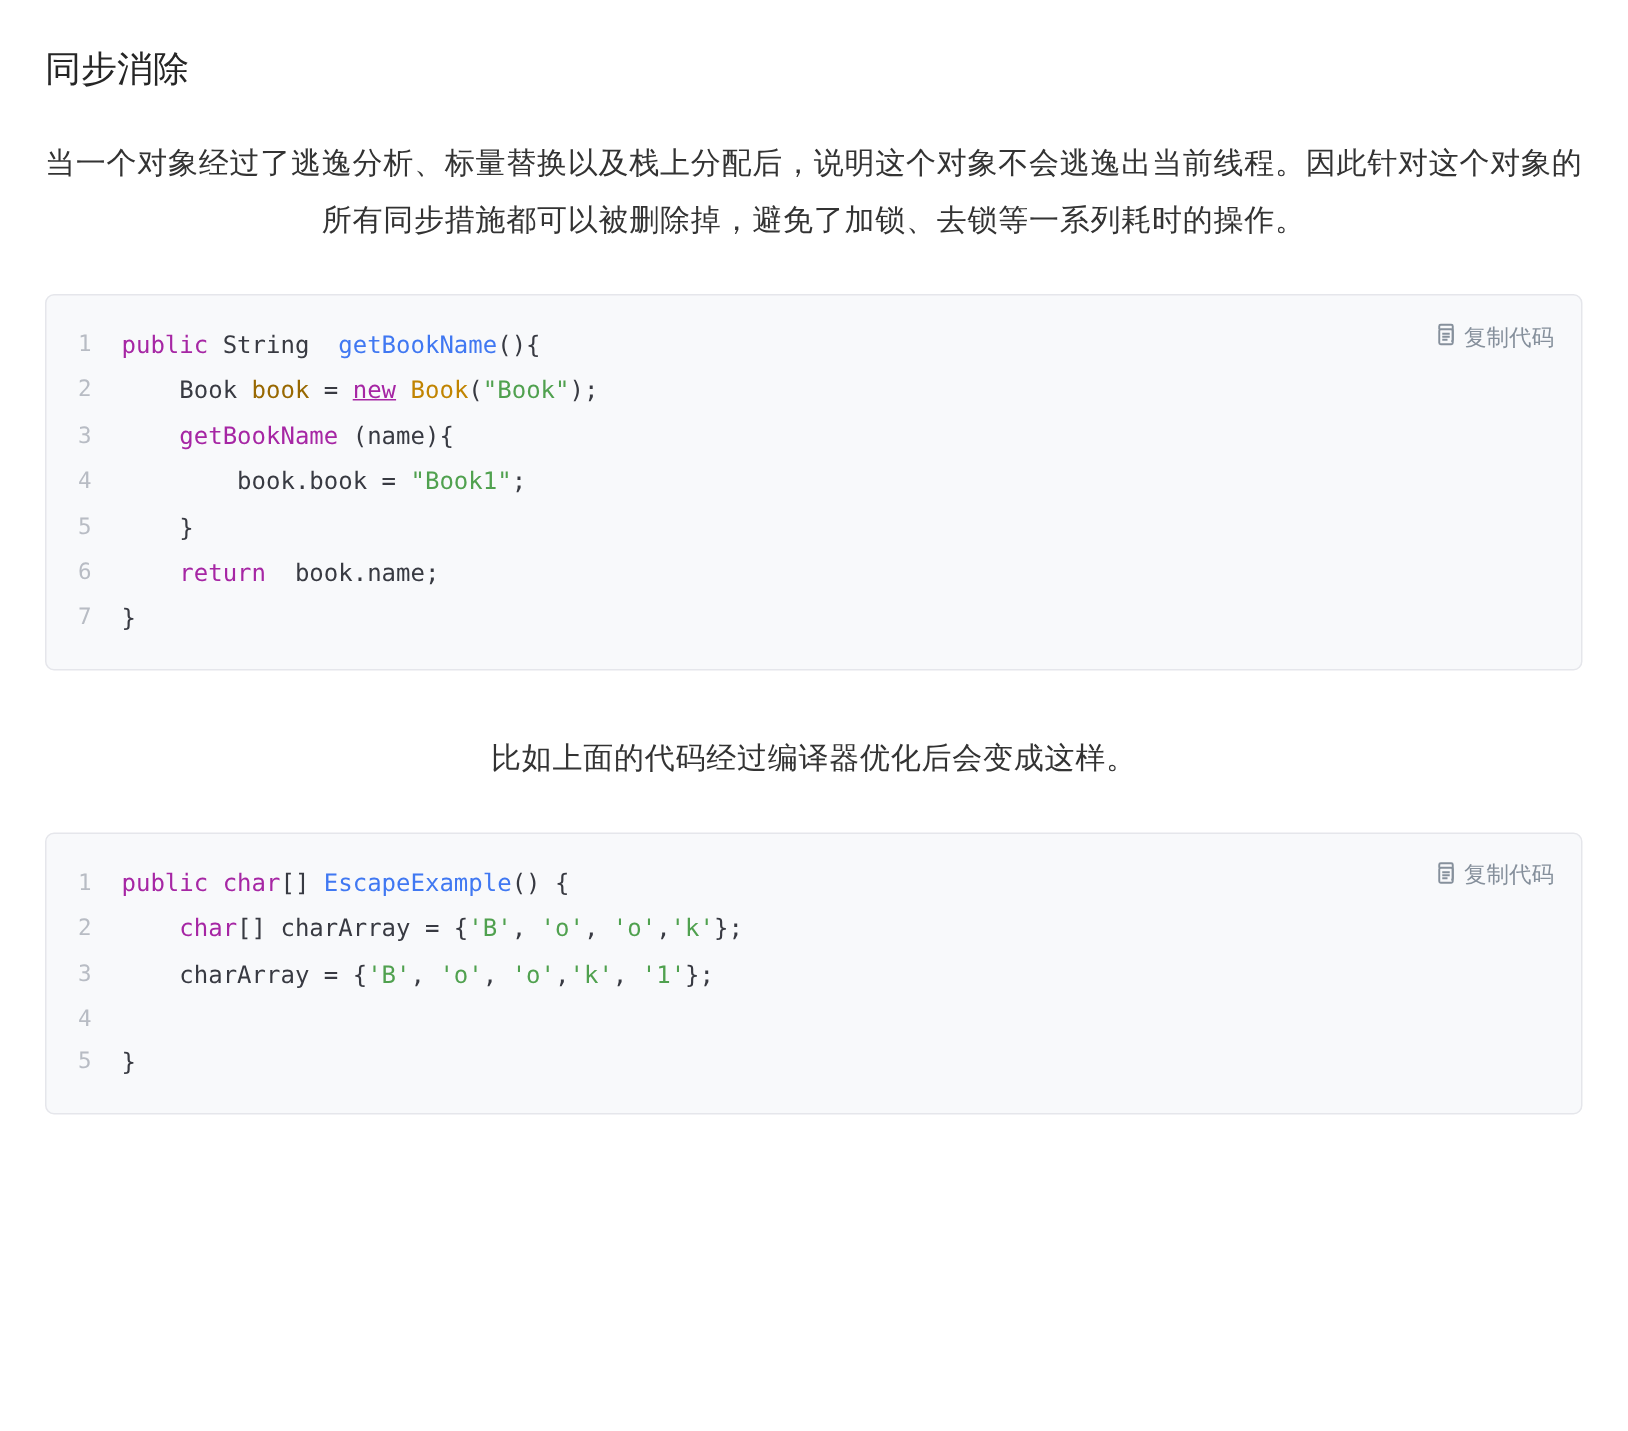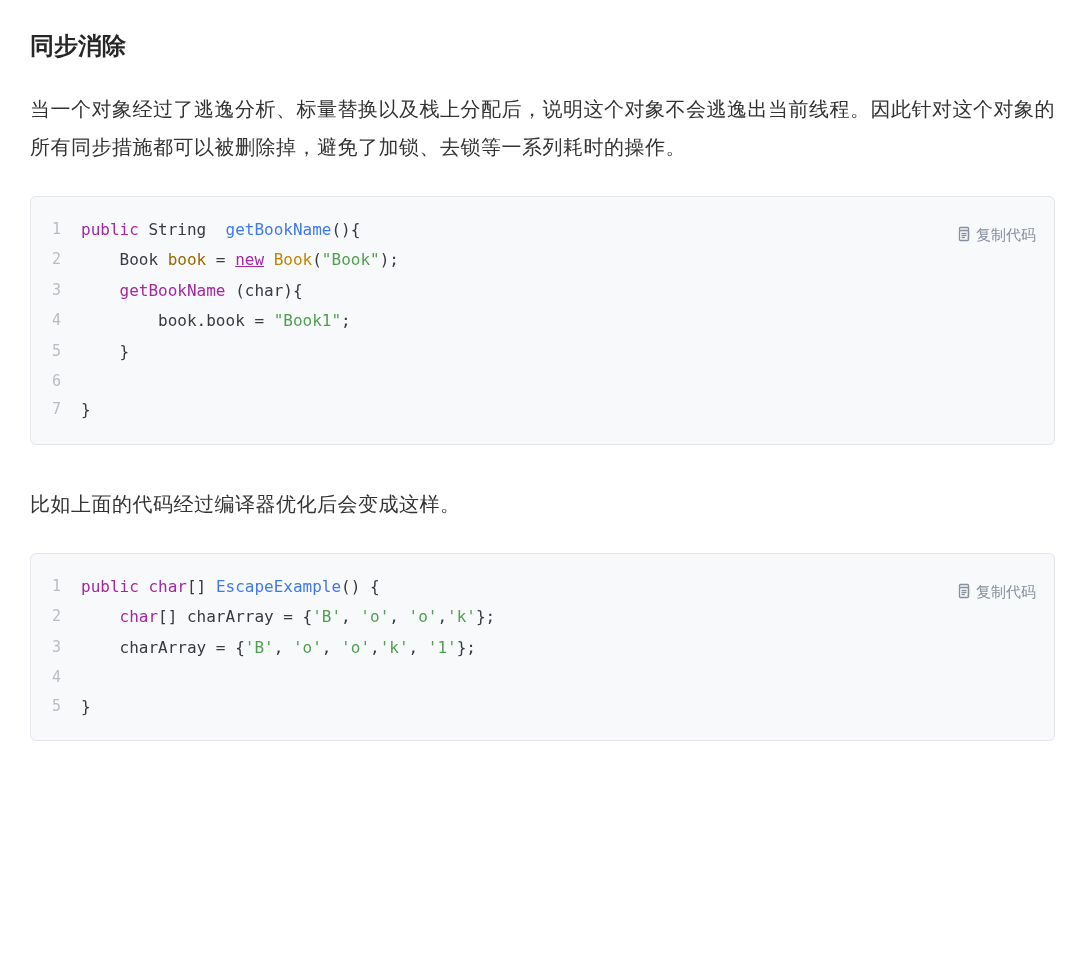--- a/index.html
+++ b/index.html
@@ -5,45 +5,46 @@
     * { box-sizing: border-box; margin: 0; padding: 0; }
     body {
       font-family: -apple-system, BlinkMacSystemFont, "Segoe UI", "PingFang SC", "Hiragino Sans GB", "Microsoft YaHei", sans-serif;
       background: #ffffff;
       color: #333;
       padding: 30px;
       width: 1085px;
     }
     h2 {
       font-size: 24px;
-      font-weight: 700;
+      font-weight: 400;
       color: #262626;
       margin-bottom: 28px;
     }
     p {
       font-size: 20px;
       line-height: 1.9;
       color: #333;
       margin-bottom: 30px;
       letter-spacing: 0.5px;
+      text-align: center;
     }
     .code-block {
       background: #f8f9fb;
       border: 1px solid #e5e6eb;
       border-radius: 6px;
       padding: 18px 22px 18px 0;
       margin-bottom: 40px;
       position: relative;
       font-family: "Menlo", "Monaco", "Consolas", monospace;
       font-size: 16px;
       line-height: 1.9;
     }
     .copy-btn {
       position: absolute;
-      top: 29px;
+      top: 18px;
       right: 18px;
       display: flex;
       align-items: center;
       gap: 5px;
       color: #86909c;
       font-size: 15px;
       cursor: pointer;
       font-family: -apple-system, BlinkMacSystemFont, "Segoe UI", "PingFang SC", sans-serif;
       background: none;
       border: none;
@@ -100,32 +101,33 @@
       <div class="code-line">
         <span class="line-no">1</span>
         <span class="line-content"><span class="tok-keyword">public</span><span> String  </span><span class="tok-func">getBookName</span><span>(){</span></span>
       </div>
       <div class="code-line">
         <span class="line-no">2</span>
         <span class="line-content"><span>    </span><span class="tok-type">Book</span><span> </span><span class="tok-var">book</span><span> = </span><span class="tok-new">new</span><span> </span><span class="tok-class">Book</span><span>(</span><span class="tok-string">"Book"</span><span>);</span></span>
       </div>
       <div class="code-line">
         <span class="line-no">3</span>
-        <span class="line-content"><span>    </span><span class="tok-keyword">getBookName</span><span> (char){</span></span>
+        <span class="line-content"><span>    </span><span class="tok-keyword">getBookName</span><span> (name){</span></span>
       </div>
       <div class="code-line">
         <span class="line-no">4</span>
         <span class="line-content"><span>        book.book = </span><span class="tok-string">"Book1"</span><span>;</span></span>
       </div>
       <div class="code-line">
         <span class="line-no">5</span>
         <span class="line-content"><span>    }</span></span>
       </div>
       <div class="code-line">
         <span class="line-no">6</span>
+        <span class="line-content"><span>    </span><span class="tok-keyword">return</span><span>  book.name;</span></span>
       </div>
       <div class="code-line">
         <span class="line-no">7</span>
         <span class="line-content"><span>}</span></span>
       </div>
     </div>
 </div>
 
 <p>比如上面的代码经过编译器优化后会变成这样。</p>
 

